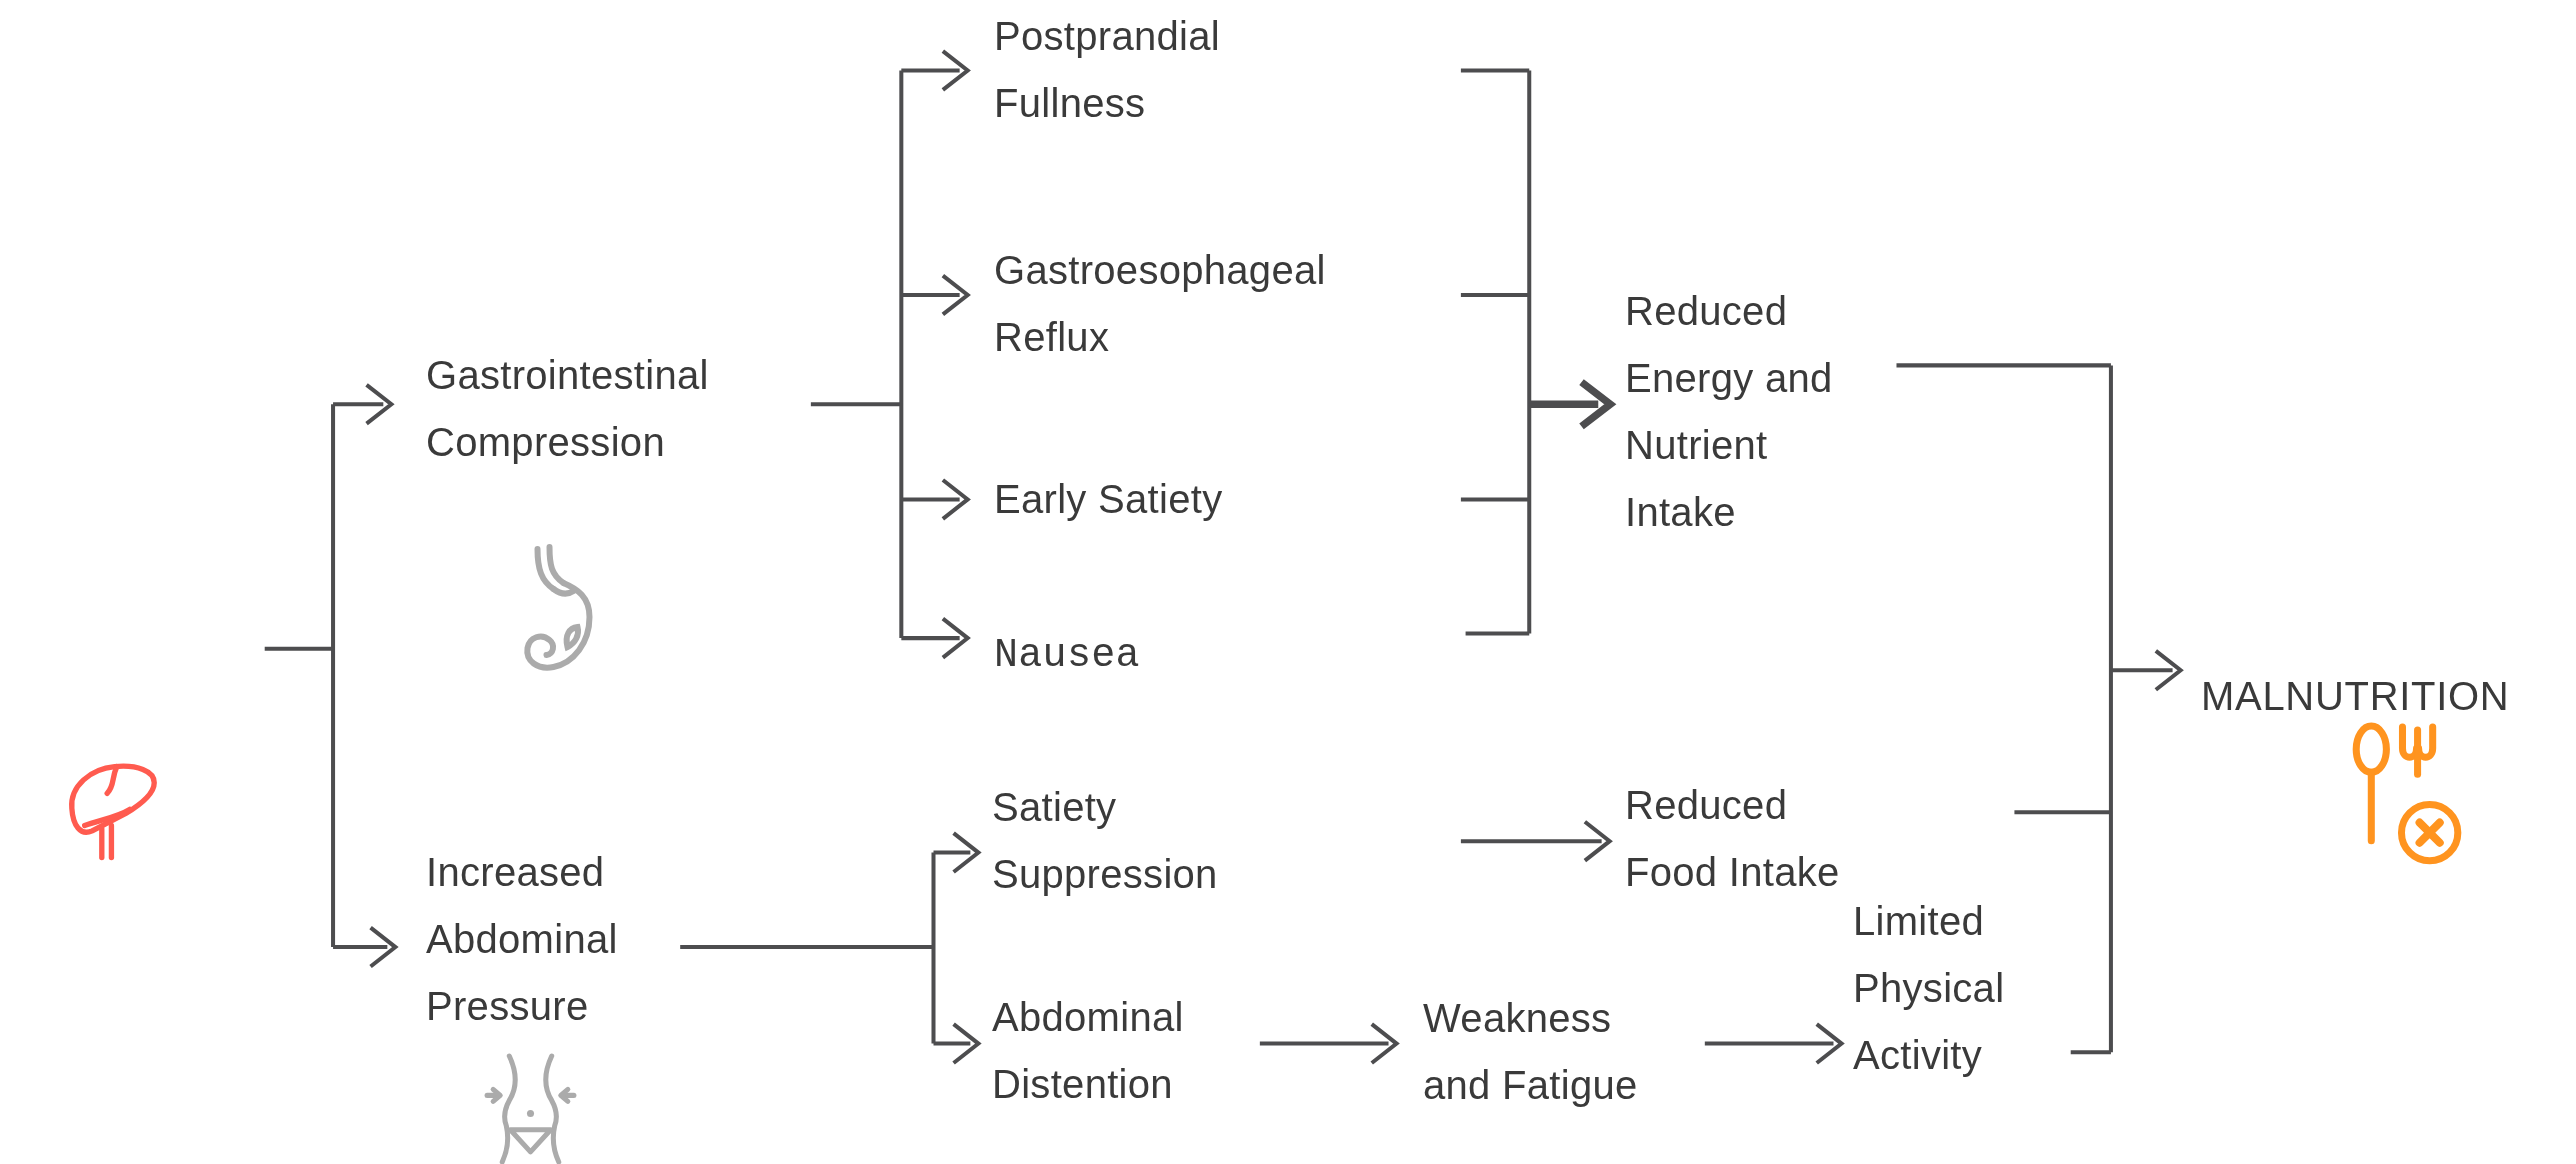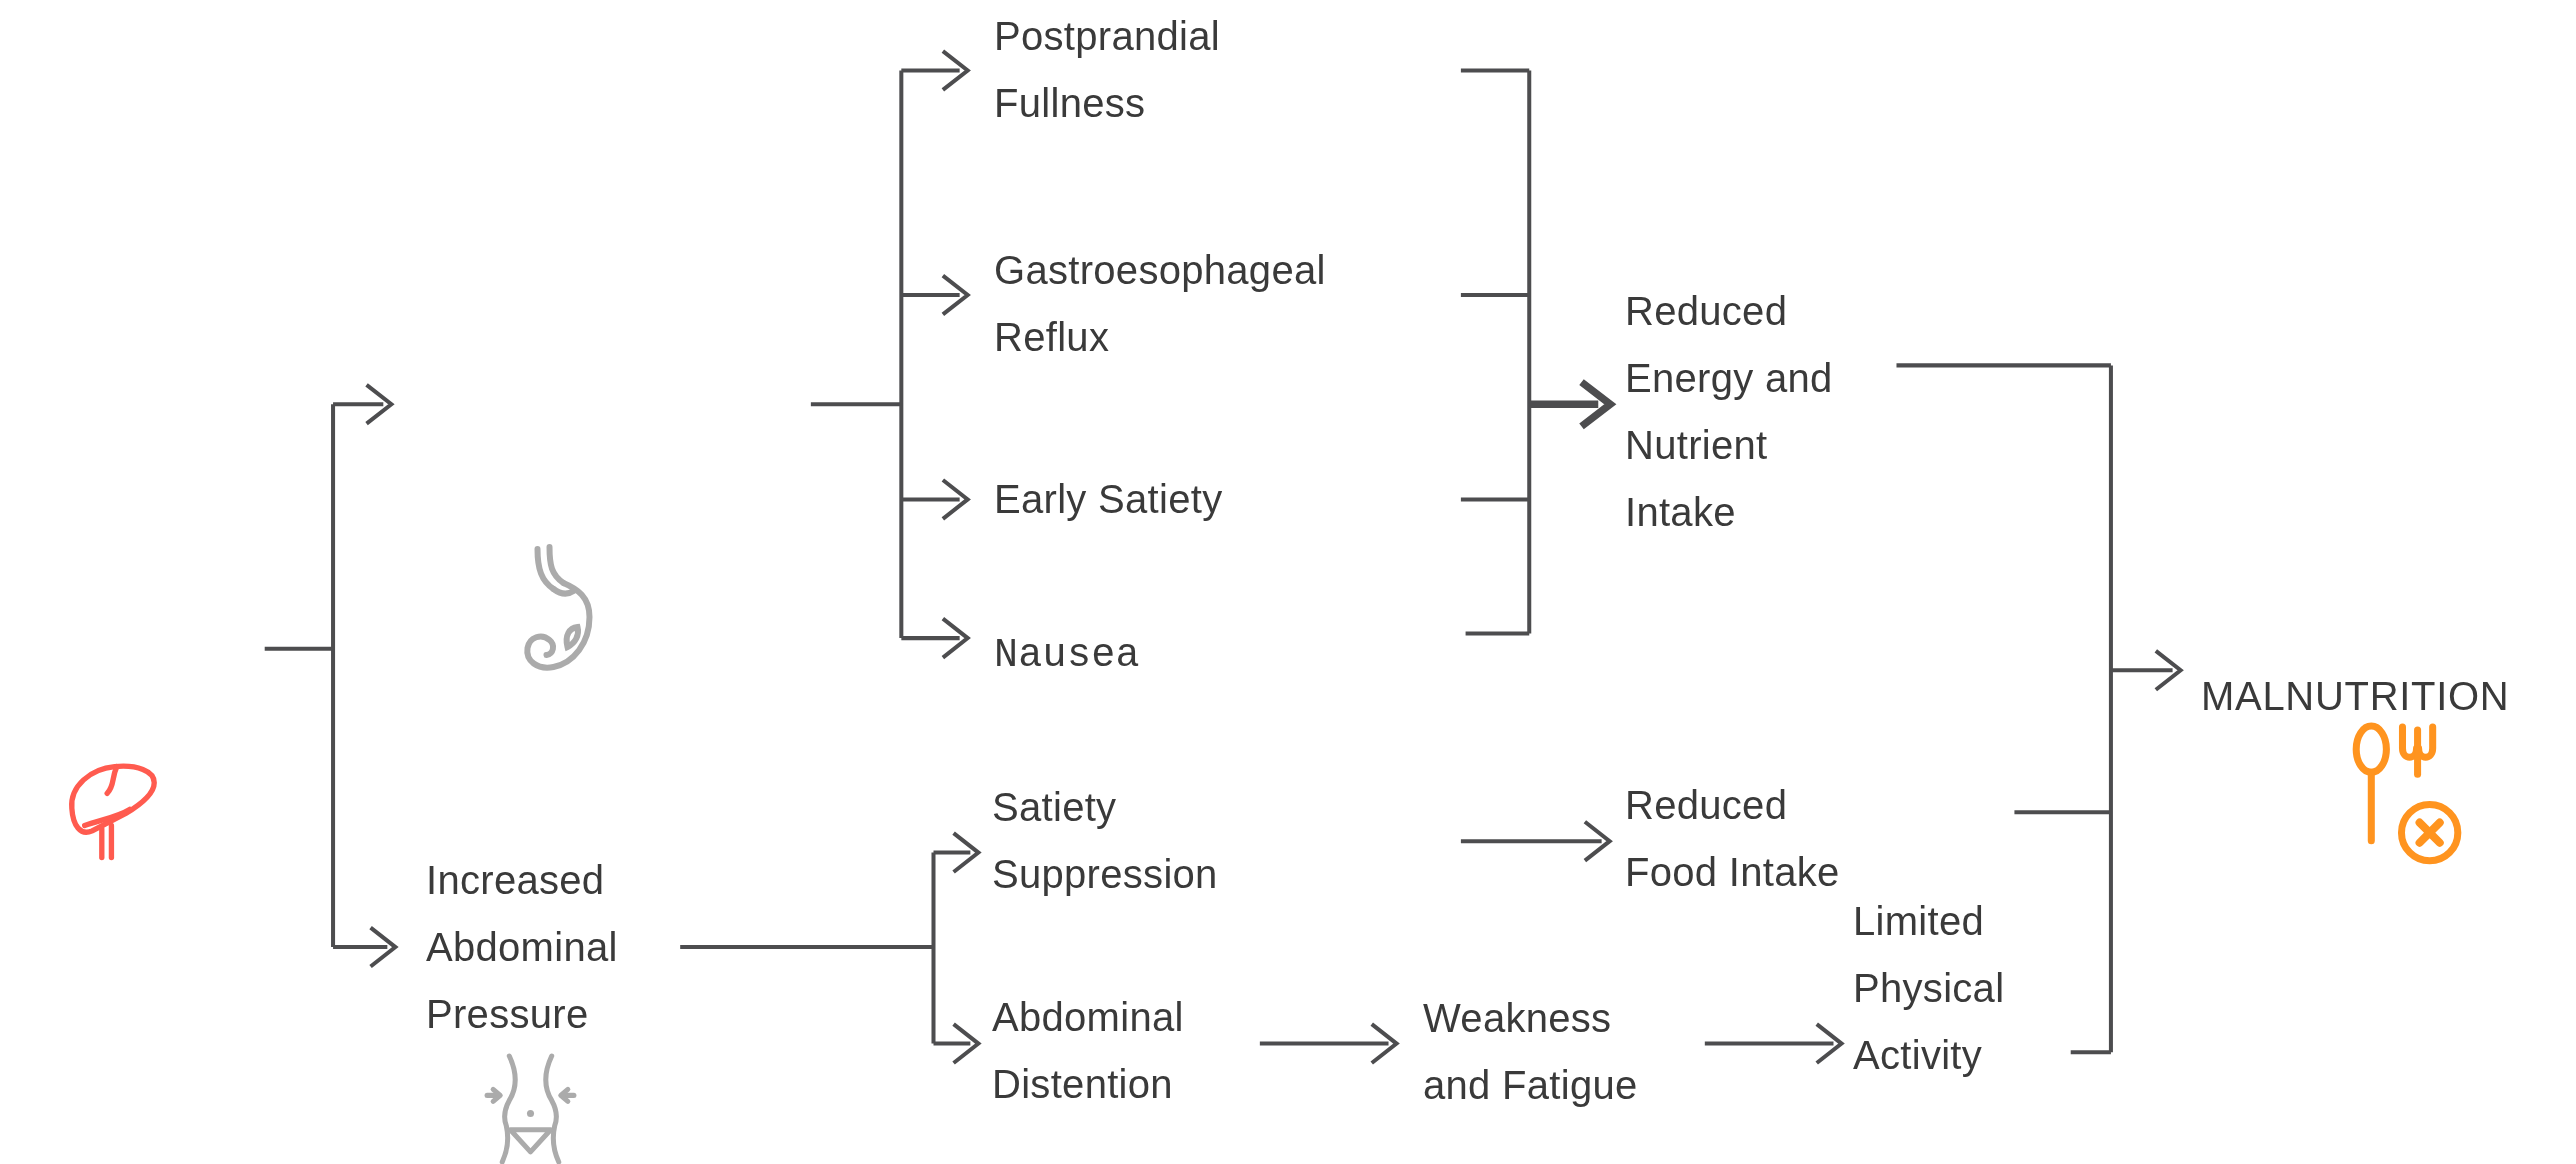--- a/index.html
+++ b/index.html
@@ -58,21 +58,23 @@
     <path class="c-line" d="M2180 1255 H2390 M2365 1226 L2402 1255 L2365 1284"></path>
 
     <path class="c-line" d="M1015 1413 H1393 M1393 1272 V1557"></path>
     <path class="c-line" d="M1393 1272 H1448 M1423 1243 L1460 1272 L1423 1301"></path>
     <path class="c-line" d="M1393 1557 H1448 M1423 1528 L1460 1557 L1423 1586"></path>
 
     <path class="c-line" d="M1880 1557 H2072 M2047 1528 L2084 1557 L2047 1586"></path>
     <path class="c-line" d="M2544 1557 H2736 M2711 1528 L2748 1557 L2711 1586"></path>
   </svg>
 
-  <div class="node" style="left:426px;top:839px;margin-top:8px;">Increased
+  <div class="node" style="left:426px;top:342px;">Gastrointestinal
+Compression</div>
+  <div class="node" style="left:426px;top:839px;">Increased
 Abdominal
 Pressure</div>
   <div class="node" style="left:994px;top:3.4px;">Postprandial
 Fullness</div>
   <div class="node" style="left:994px;top:466px;">Early Satiety</div>
   <div class="node" style="left:994px;top:237px;">Gastroesophageal
 Reflux</div>
   <div class="node" style="left:994px;top:622px;font-family:Liberation Mono, monospace;">Nausea</div>
   <div class="node" style="left:1625px;top:278px;">Reduced
 Energy and

